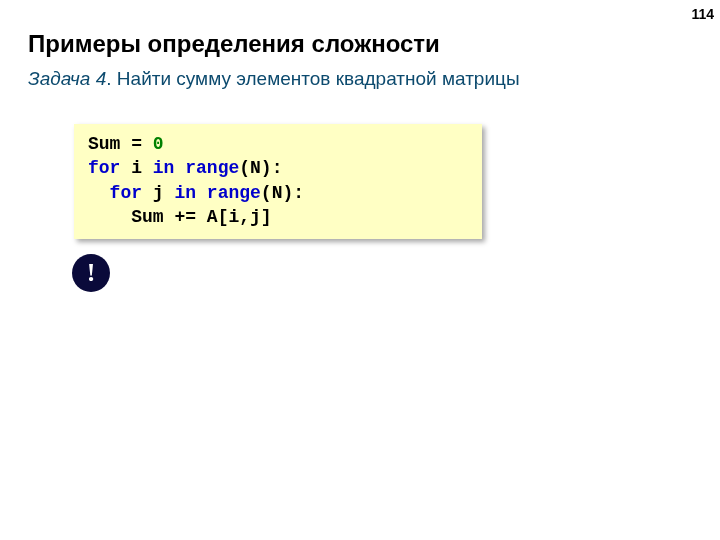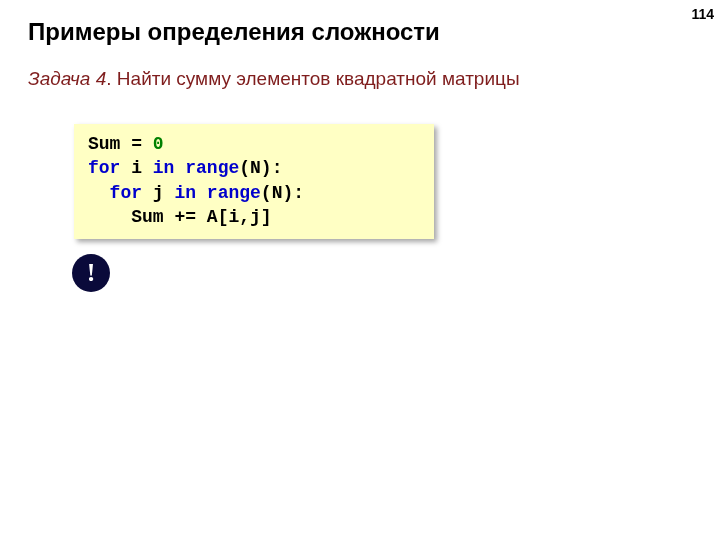--- a/index.html
+++ b/index.html
@@ -15,43 +15,43 @@
   .page-number {
     position: absolute;
     top: 6px;
     right: 6px;
     font-size: 14px;
     font-weight: bold;
     color: #000;
   }
   .title {
     position: absolute;
-    top: 18px;
+    top: 30px;
     left: 28px;
     font-size: 24px;
     font-weight: bold;
     color: #000;
   }
   .task {
     position: absolute;
     top: 66px;
     left: 28px;
     right: 60px;
     font-size: 19px;
     line-height: 1.35;
-    color: #7f1d1d;
+    color: #0c4a6e;
   }
   .task-label { font-style: italic; }
   .task-n { font-style: italic; }
   .indent2 { padding-left: 30px; display: inline-block; }
   .code-box {
     position: absolute;
     top: 124px;
     left: 74px;
-    width: 360px;
+    width: 408px;
     background: #FFFFC4;
     box-shadow: 3px 3px 5px rgba(0,0,0,0.35);
     padding: 8px 14px 10px 14px;
     font-family: "Courier New", Courier, monospace;
     font-size: 18px;
     font-weight: bold;
     line-height: 1.35;
     color: #000;
     white-space: pre;
   }

